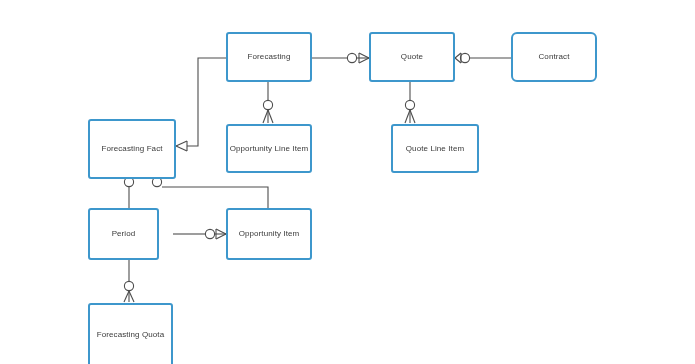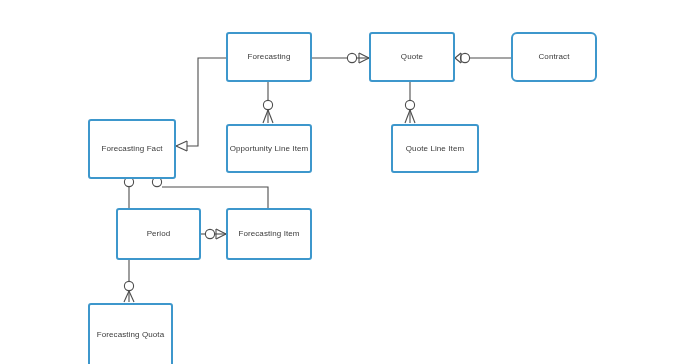--- a/index.html
+++ b/index.html
@@ -154,25 +154,25 @@
   </div>
 
   <div class="entity-box" style="left:226px; top:124px; width:86px; height:49px;">
     <span class="entity-label">Opportunity Line Item</span>
   </div>
 
   <div class="entity-box" style="left:367px; top:124px; width:88px; height:49px;margin-left:24px;">
     <span class="entity-label">Quote Line Item</span>
   </div>
 
-  <div class="entity-box" style="left:88px; top:208px; width:85px; height:52px;margin-left:28px;">
+  <div class="entity-box" style="left:88px; top:208px; width:71px; height:52px;">
     <span class="entity-label">Period</span>
   </div>
 
   <div class="entity-box" style="left:226px; top:208px; width:86px; height:52px;">
-    <span class="entity-label">Forecasting Item</span>
+    <span class="entity-label">Opportunity Item</span>
   </div>
 
   <div class="entity-box" style="left:88px; top:303px; width:85px; height:64px;">
     <span class="entity-label">Forecasting Quota</span>
   </div>
 
 </div>
 
 </body></html>

